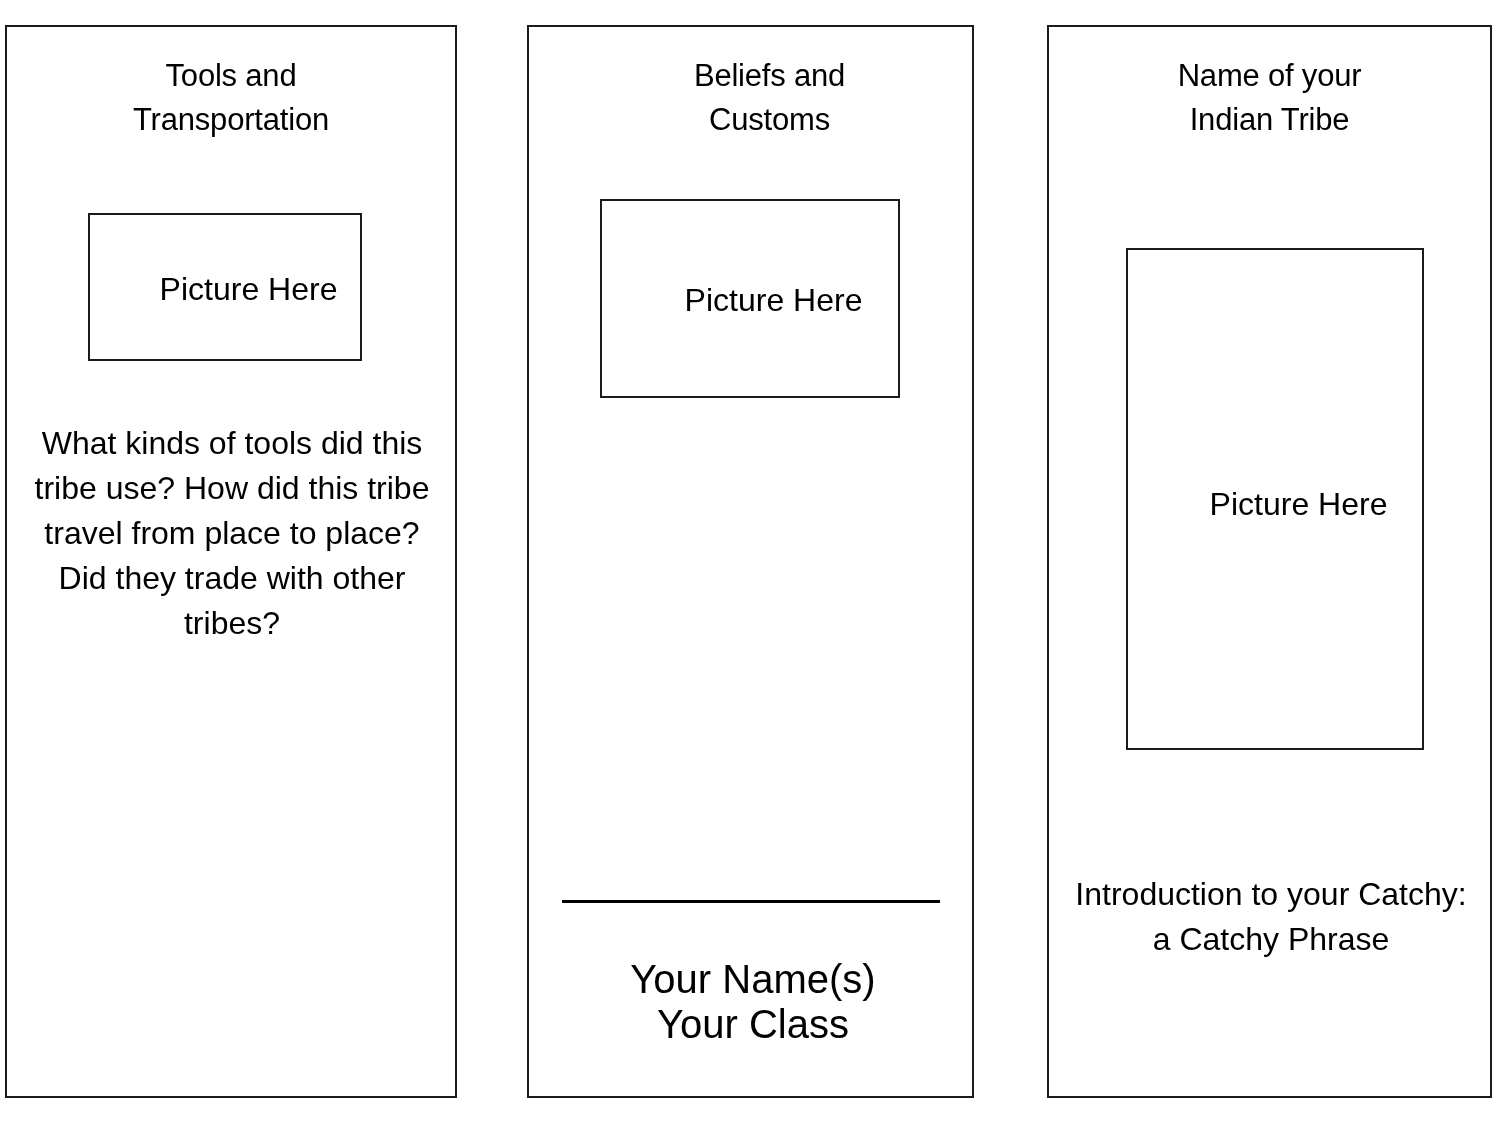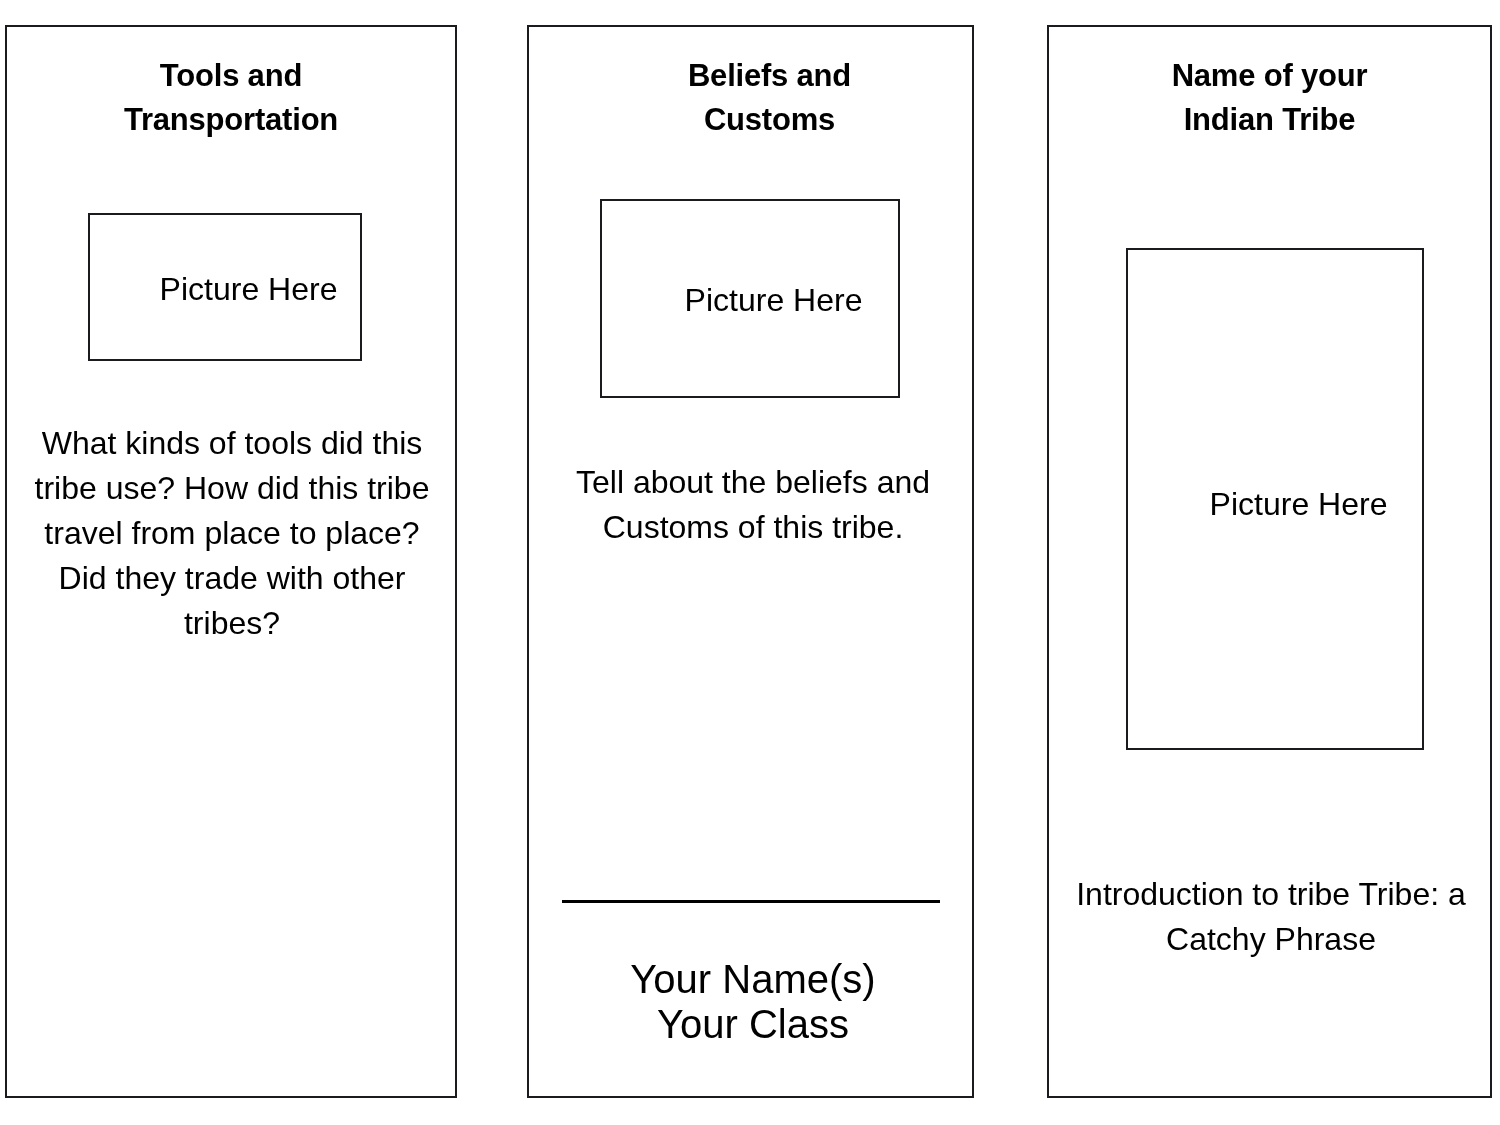--- a/index.html
+++ b/index.html
@@ -35,21 +35,21 @@
 
   #panel-1 { left: 5px;    width: 452px; }
   #panel-2 { left: 527px;  width: 447px; }
   #panel-3 { left: 1047px; width: 445px; }
 
   .panel-heading {
     position: absolute;
     left: 0;
     right: 0;
     text-align: center;
-    font-weight: bold;
+    font-weight: normal;
     font-size: 31px;
     line-height: 44px;
     letter-spacing: -0.2px;
     white-space: pre-line;
   }
 
   #panel-1 .panel-heading { top: 27px; }
   #panel-2 .panel-heading { top: 27px; padding-left: 38px; }
   #panel-3 .panel-heading { top: 27px; }
 
@@ -148,35 +148,34 @@
 
   <section class="panel" id="panel-2">
 
     <h2 class="panel-heading">Beliefs and
 Customs</h2>
 
     <div class="picture-box" id="picture-box-2">
       <span class="picture-box-label">Picture Here</span>
     </div>
 
-    <p class="body-text" id="panel-2-body">Tell about the beliefs and Customs of this tribe.</p>
 
     <div class="signature-rule"></div>
 
     <p id="panel-2-signature">Your Name(s)
 Your Class</p>
 
   </section>
 
   <section class="panel" id="panel-3">
 
     <h2 class="panel-heading">Name of your
 Indian Tribe</h2>
 
     <div class="picture-box" id="picture-box-3">
       <span class="picture-box-label">Picture Here</span>
     </div>
 
-    <p class="body-text" id="panel-3-body">Introduction to tribe Tribe: a Catchy Phrase</p>
+    <p class="body-text" id="panel-3-body">Introduction to your Catchy: a Catchy Phrase</p>
 
   </section>
 
 </div>
 
 </body></html>

